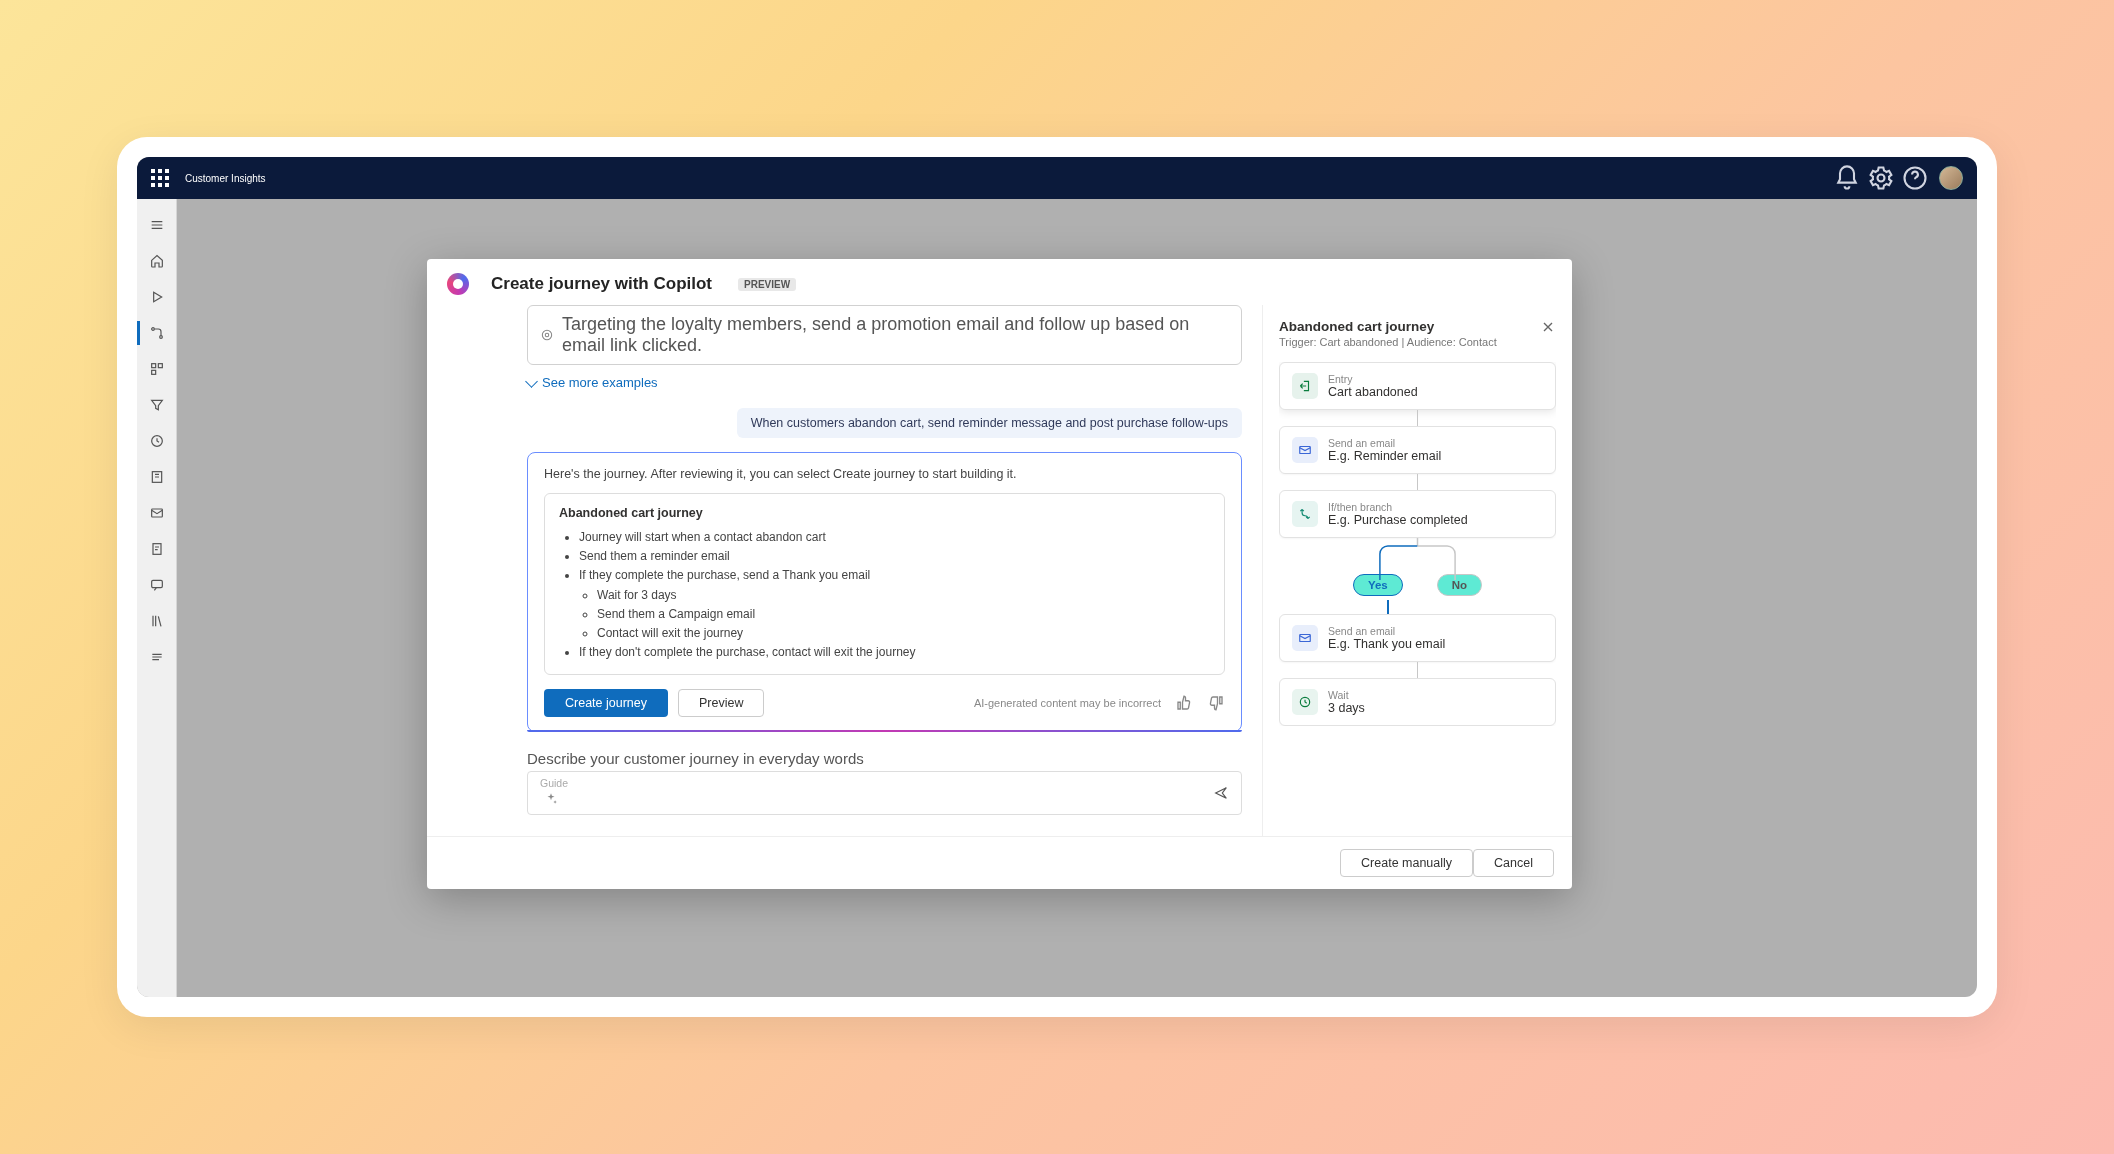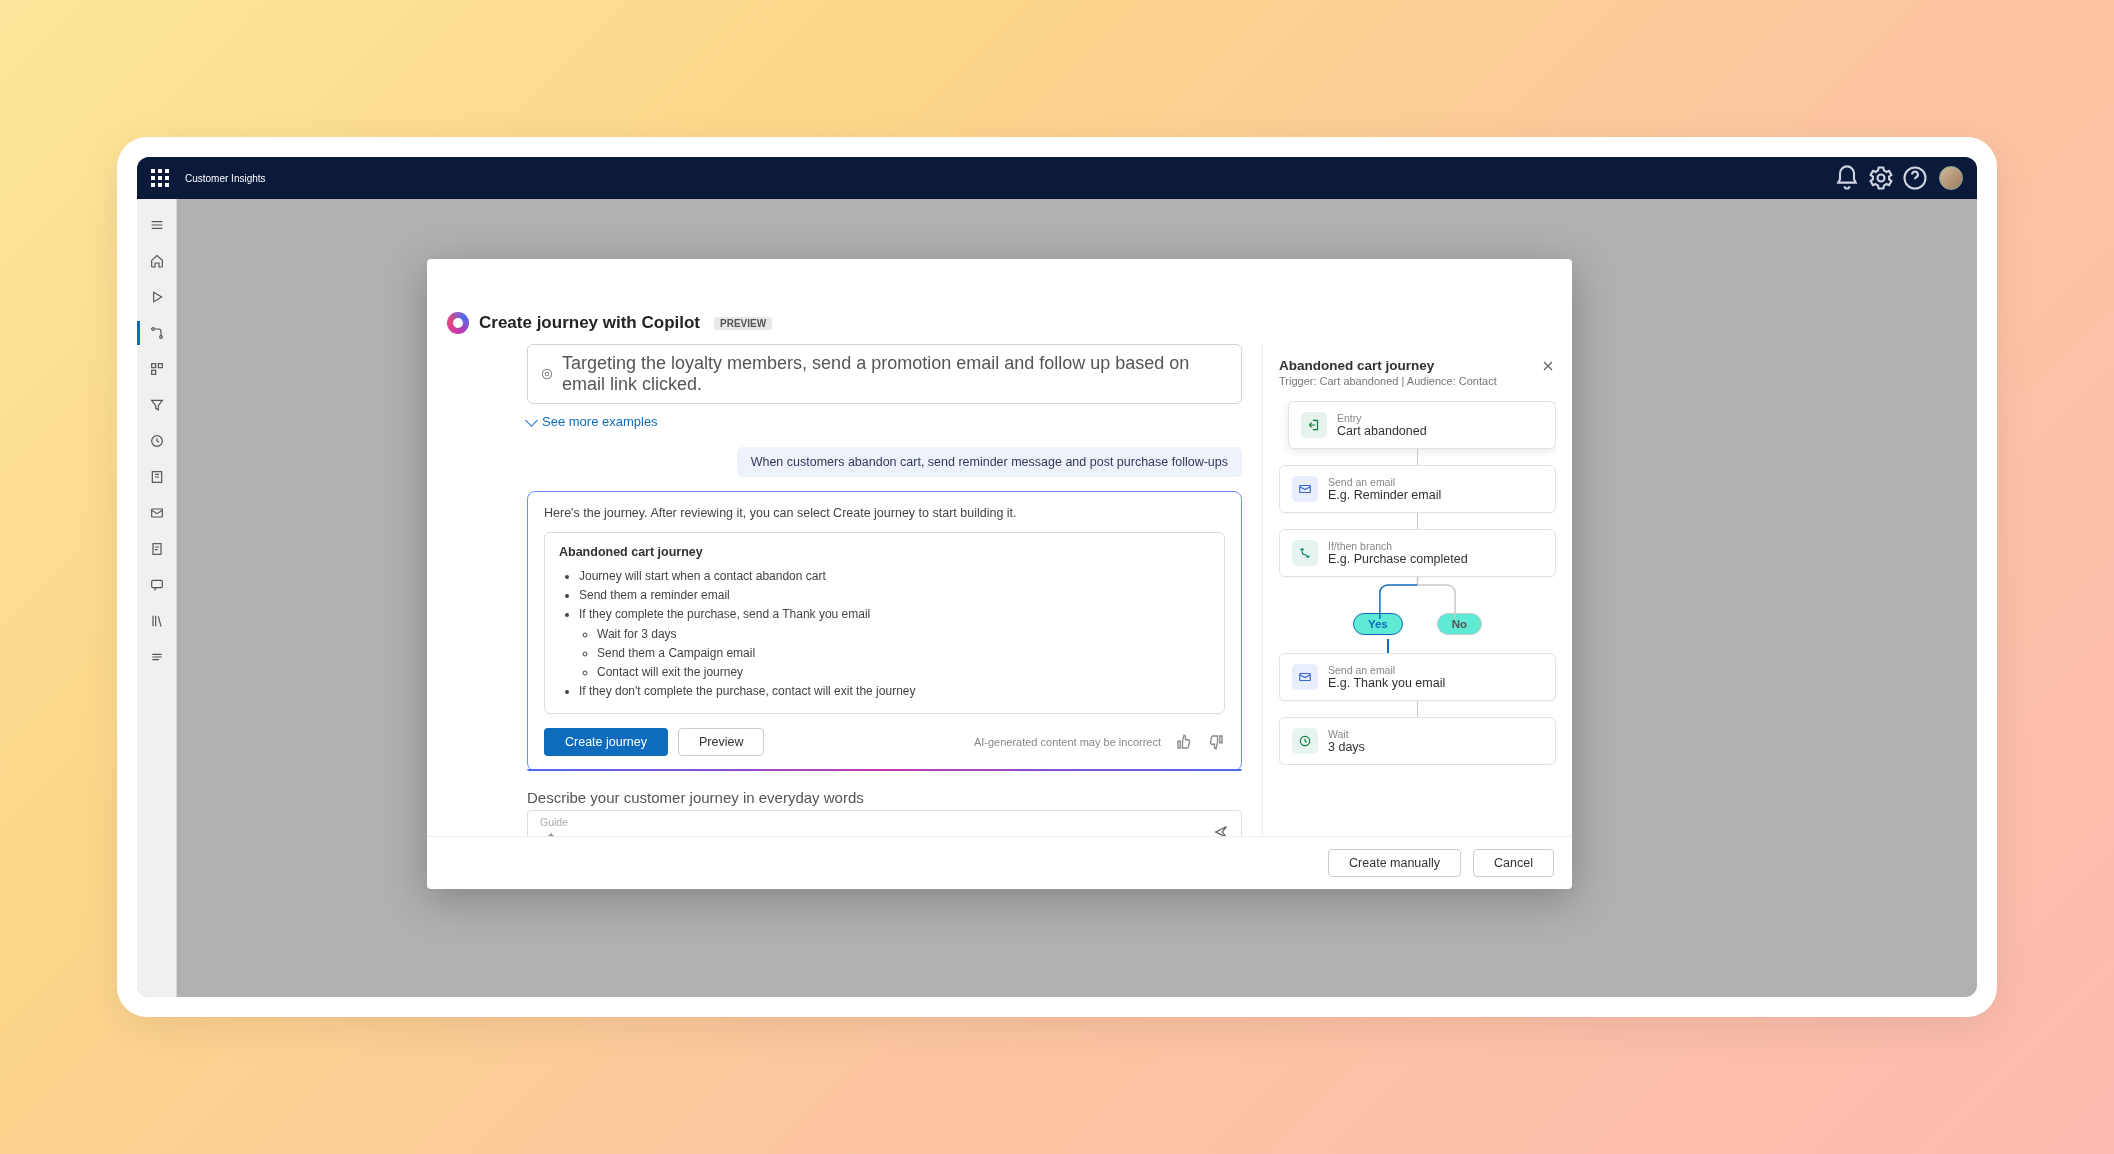--- a/index.html
+++ b/index.html
@@ -62,21 +62,21 @@
     top: 60px;
     width: 1145px;
     height: 630px;
     background:#fff;
     border-radius: 4px;
     box-shadow: 0 10px 40px rgba(0,0,0,0.25);
     display:flex;
     flex-direction:column;
     overflow:hidden;
   }
-  .modal-header { padding: 14px 20px 10px; display:flex; align-items:center; gap:10px;margin-top:39px;}
+  .modal-header { padding: 14px 20px 10px; display:flex; align-items:center; gap:22px;}
   .copilot-logo { width:22px;height:22px;border-radius:50%; background: conic-gradient(from 45deg, #4f6bed, #c239b3, #e8467c, #4f6bed); display:flex;align-items:center;justify-content:center;}
   .copilot-logo::after { content:""; width:10px;height:10px;border-radius:50%;background:#fff;}
   .modal-title { font-size:17px; font-weight:600; color:#242424;}
   .preview-badge { font-size:10px; font-weight:600; background:#e8e8e8; color:#555; padding:1px 6px; border-radius:3px; margin-left:4px;}
   .modal-body { flex:1; display:flex; overflow:hidden;}
   .left-pane { flex:1; padding: 0 20px 0 100px; display:flex; flex-direction:column; overflow:hidden;}
   .right-pane { width:310px; border-left:1px solid #eee; padding:14px 16px 0; display:flex; flex-direction:column; overflow:hidden;}
   
   .example-pill { border:1px solid #d1d1d1; border-radius:6px; padding:8px 12px; font-size:18px; color:#555; display:flex; align-items:center; gap:8px; margin-bottom:10px;}
   .example-pill svg { width:14px;height:14px; color:#888; flex-shrink:0;}
@@ -103,38 +103,38 @@
   .input-row svg.sparkle { width:14px;height:14px;color:#888;}
   .input-row .spacer { flex:1; }
   .input-row svg.send { width:16px;height:16px;color:#555; cursor:pointer;}
   
   .rp-head { display:flex; justify-content:space-between; align-items:flex-start;}
   .rp-title { font-size:13.5px; font-weight:600;}
   .rp-sub { font-size:11px; color:#777; margin-top:2px;}
   .rp-close { width:16px;height:16px;color:#666;cursor:pointer;}
   .flow { margin-top:14px; display:flex; flex-direction:column; align-items:stretch; overflow:hidden;}
   .node { background:#fff; border:1px solid #e2e2e2; border-radius:6px; padding:8px 12px; display:flex; align-items:center; gap:10px; min-height:48px; box-shadow:0 1px 2px rgba(0,0,0,0.04);}
-  .node.entry { box-shadow:0 2px 8px rgba(0,0,0,0.1);margin-left:9px;}
+  .node.entry { box-shadow:0 2px 8px rgba(0,0,0,0.1);}
   .node-icon { width:26px;height:26px;border-radius:5px;display:flex;align-items:center;justify-content:center;flex-shrink:0;}
   .ic-entry { background:#e6f2ec; color:#0a7d3e;}
   .ic-email { background:#e8eefb; color:#3a66d6;}
   .ic-branch { background:#e6f4f1; color:#138a72;}
   .ic-wait { background:#e8f4ef; color:#0a7d3e;}
   .node-txt { display:flex; flex-direction:column;}
   .node-label { font-size:10.5px; color:#888;}
   .node-value { font-size:12.5px; font-weight:500; color:#323130;}
   .connector { width:1.5px; height:16px; background:#c7c7c7; align-self:center;}
   .branch-split { position:relative; height:42px;}
   .branch-split svg { position:absolute; inset:0; width:100%; height:100%;}
   .yn-row { display:flex; justify-content:center; gap:34px; margin:-6px 0 4px;}
   .yn { font-size:11.5px; padding:4px 14px; border-radius:14px; border:1.5px solid #c7c7c7; background:#5eead4; color:#555;font-weight:bold;}
   .yn.yes { border-color:#0f6cbd; color:#0f6cbd;}
   .yes-line { width:1.5px; height:14px; background:#0f6cbd; margin-left:108px;}
   
-  .modal-footer { border-top:1px solid #eee; padding:12px 18px; display:flex; justify-content:flex-end; gap:12px;}
+  .modal-footer { border-top:1px solid #eee; padding:12px 18px; display:flex; justify-content:flex-end; gap:0;}
 </style>
 </head>
 <body>
 
 <div class="outer-card">
   <div class="app-window">
 
     <div class="topbar">
       <div class="waffle">
         <span></span>

